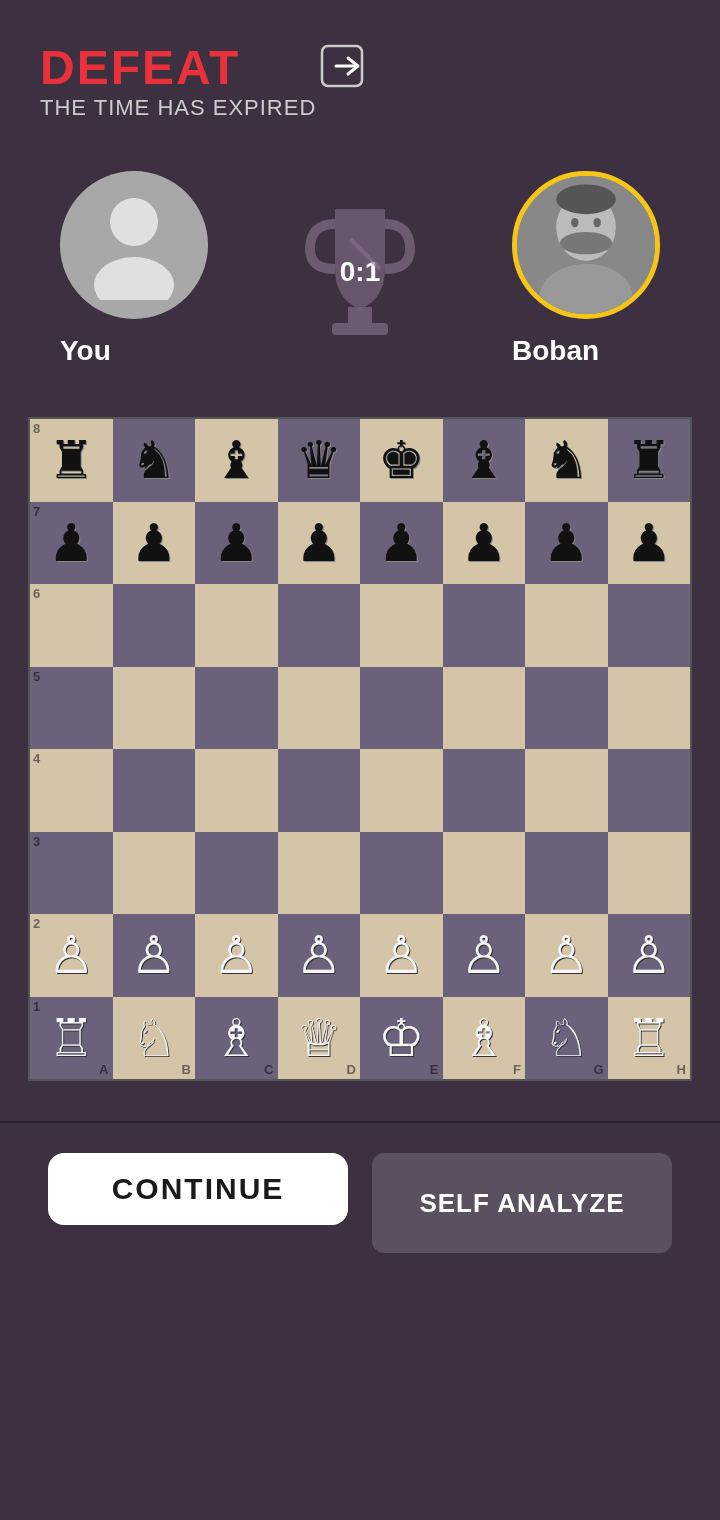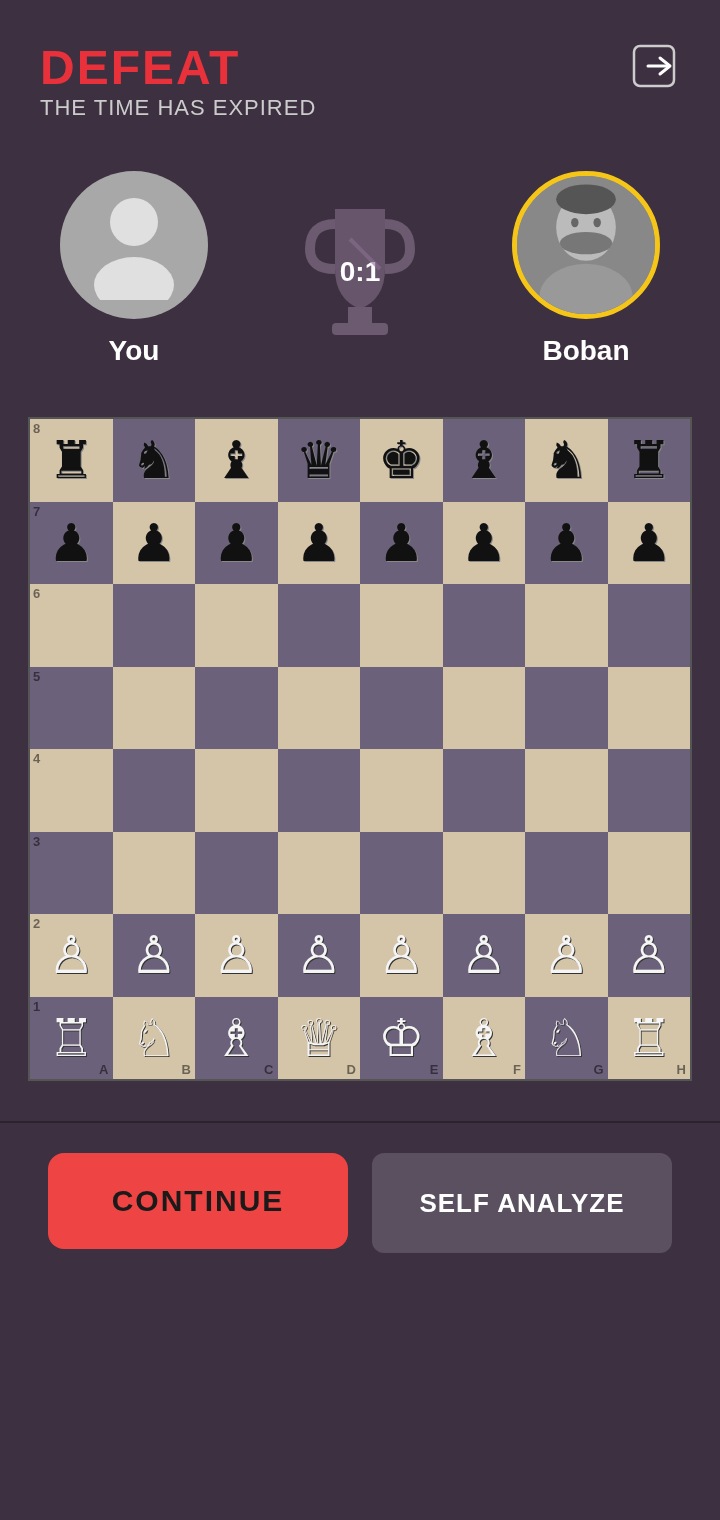--- a/index.html
+++ b/index.html
@@ -11,21 +11,20 @@
       background-color: #3d3040;
       font-family: 'Arial', sans-serif;
       color: white;
       position: relative;
     }
 
     
     .header {
       padding: 40px 40px 20px 40px;
       display: flex;
-      justify-content: space-between;
       align-items: flex-start;
     }
 
     .defeat-title {
       font-size: 48px;
       font-weight: 900;
       color: #e8313a;
       letter-spacing: 2px;
     }
 
@@ -49,21 +48,20 @@
     .players-section {
       display: flex;
       align-items: center;
       justify-content: space-between;
       padding: 30px 60px 20px 60px;
     }
 
     .player {
       display: flex;
       flex-direction: column;
-      align-items: center;
       gap: 16px;
     }
 
     .player-name {
       font-size: 28px;
       font-weight: 600;
       color: white;
     }
 
     
@@ -138,22 +136,22 @@
     .bottom-buttons {
       display: flex;
       gap: 24px;
       padding: 30px 40px;
       justify-content: center;
     }
 
     .btn-continue {
       flex: 1;
       max-width: 300px;
-      height: 96px;
-      background: #ef4444;
+      height: 72px;
+      background: #ffffff;
       border: none;
       border-radius: 16px;
       font-size: 30px;
       font-weight: 900;
       color: #1a1a1a;
       letter-spacing: 2px;
       cursor: pointer;
     }
 
     .btn-analyze {

